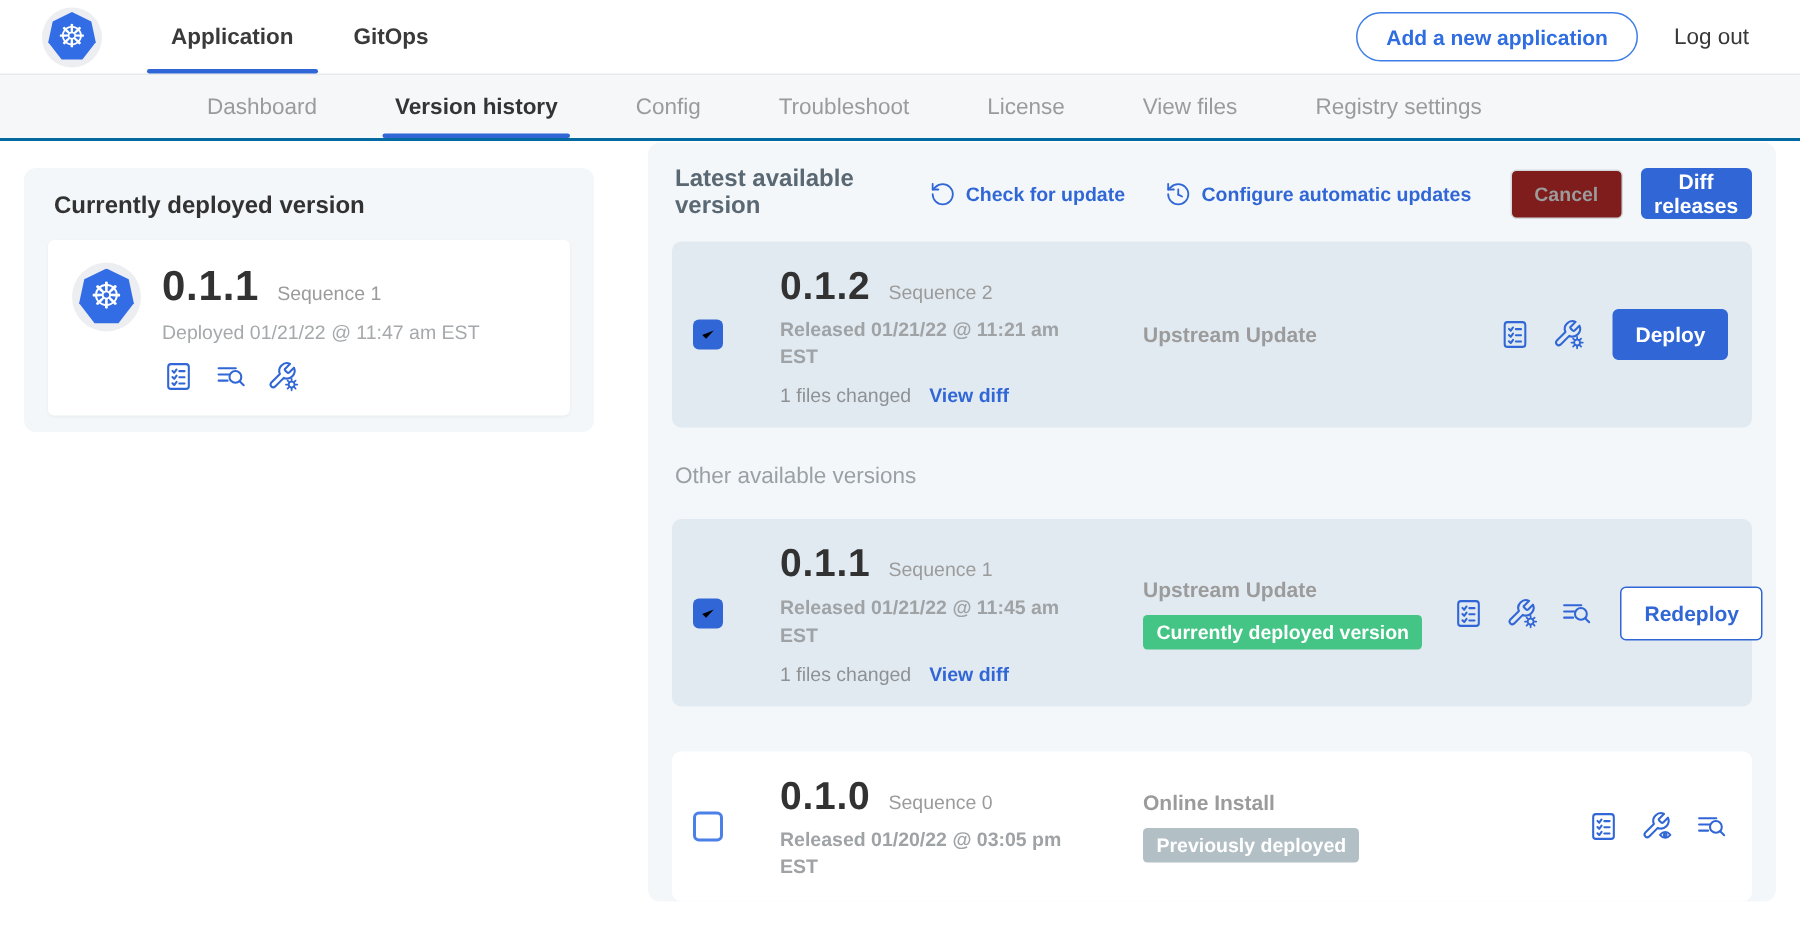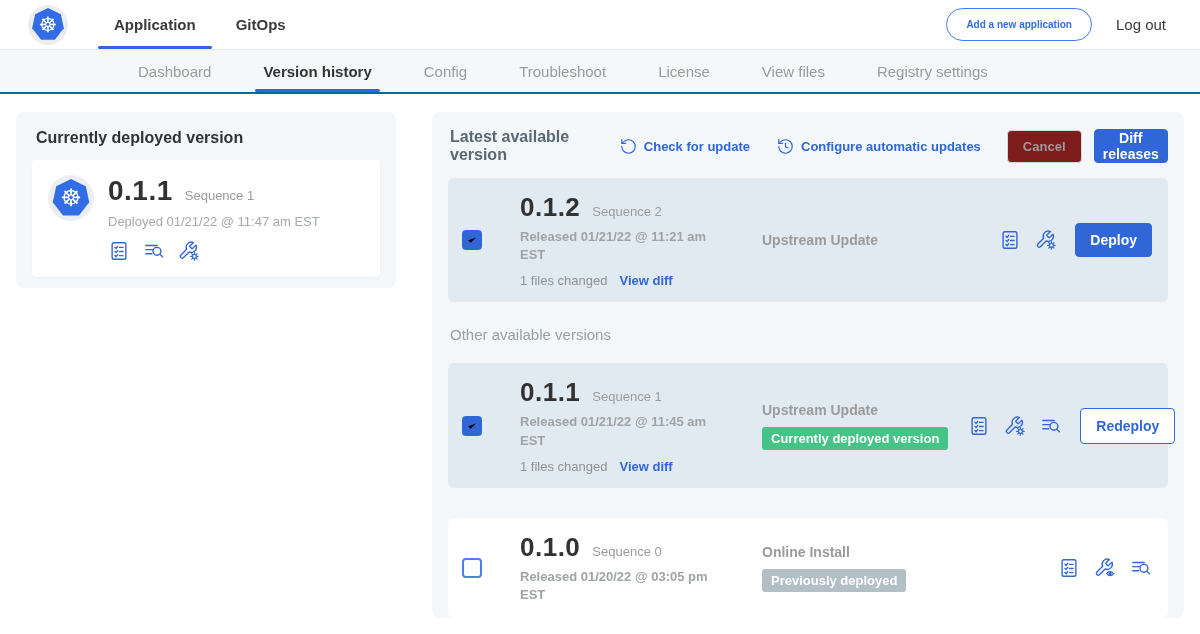--- a/index.html
+++ b/index.html
@@ -14,21 +14,21 @@
   .logo-hept { width:33px; height:33px; background:#326de6; display:flex; align-items:center; justify-content:center;
                clip-path:polygon(50% 0%, 89% 19%, 98% 61%, 71% 96%, 29% 96%, 2% 61%, 11% 19%); }
   .logo-hept span { color:#fff; font-size:21px; line-height:1; }
   .top-tabs { display:flex; height:100%; margin-left:26px; }
   .top-tab { padding:0 20px; height:100%; display:flex; align-items:center; font-size:15px;
              font-weight:700; color:#3a3a3a; position:relative; cursor:pointer; }
   .top-tab.active::after { content:""; position:absolute; left:4px; right:4px; bottom:0;
                            height:3px; background:#3066d6; border-radius:2px; }
   .add-app-btn { margin-left:auto; height:33px; padding:0 19px; border:1.5px solid #3f7de8;
                  border-radius:17px; background:#fff; color:#2f6de0; font-weight:700;
-                 font-size:10px; font-family:inherit; cursor:pointer; }
+                 font-size:14px; font-family:inherit; cursor:pointer; }
   .logout { margin:0 34px 0 24px; font-size:15px; color:#383838; cursor:pointer; }
 
   
   .subnav { position:absolute; top:50px; left:0; right:0; height:44px; background:#f5f7f8;
             border-bottom:2px solid #0369a1; display:flex; align-items:stretch; padding-left:112px; }
   .subnav-tab { padding:0 26px; display:flex; align-items:center; font-size:15px; color:#9b9b9b;
                 position:relative; cursor:pointer; white-space:nowrap; }
   .subnav-tab.active { color:#343434; font-weight:700; }
   .subnav-tab.active::after { content:""; position:absolute; left:18px; right:18px; bottom:0;
                               height:3px; background:#3066d6; border-radius:2px; }
@@ -44,21 +44,21 @@
   .deployed-box .logo-hept span { font-size:24px; }
   .v-line { display:flex; align-items:baseline; gap:12px; }
   .v-num { font-size:28px; font-weight:700; color:#323232; letter-spacing:.5px; }
   .v-seq { font-size:13px; color:#9b9b9b; }
   .deployed-at { margin-top:7px; font-size:13px; color:#a6a9ab; }
   .icon-row { margin-top:11px; display:flex; align-items:center; gap:13px; color:#3066d6; }
   .icon { width:22px; height:22px; display:block; cursor:pointer; }
   .icon * { fill:none; stroke:currentColor; stroke-width:1.5; stroke-linecap:round; stroke-linejoin:round; }
 
   
-  .right-panel { position:absolute; left:432px; top:112px; width:752px; height:506px;
+  .right-panel { position:absolute; left:432px; top:95px; width:752px; height:506px;
                  background:#f3f7f9; border-radius:8px; padding:16px; }
   .panel-header { display:flex; align-items:center; height:36px; }
   .panel-title { font-size:16px; font-weight:700; color:#5a6873; margin:0 16px 0 2px; }
   .blue-link { display:flex; align-items:center; gap:6px; color:#3066d6; font-size:13px;
                font-weight:700; margin-right:26px; cursor:pointer; white-space:nowrap; }
   .blue-link .icon { width:19px; height:19px; }
   .btn { font-family:inherit; font-weight:700; border-radius:4px; cursor:pointer; }
   .btn-cancel { margin-left:auto; height:33px; padding:0 15px; background:#7f1d1d;
                 border:1px solid #d6d9db; color:#9b9b9b; font-size:13px; }
   .btn-diff { margin-left:12px; height:34px; padding:0 1px; background:#3066d6;

